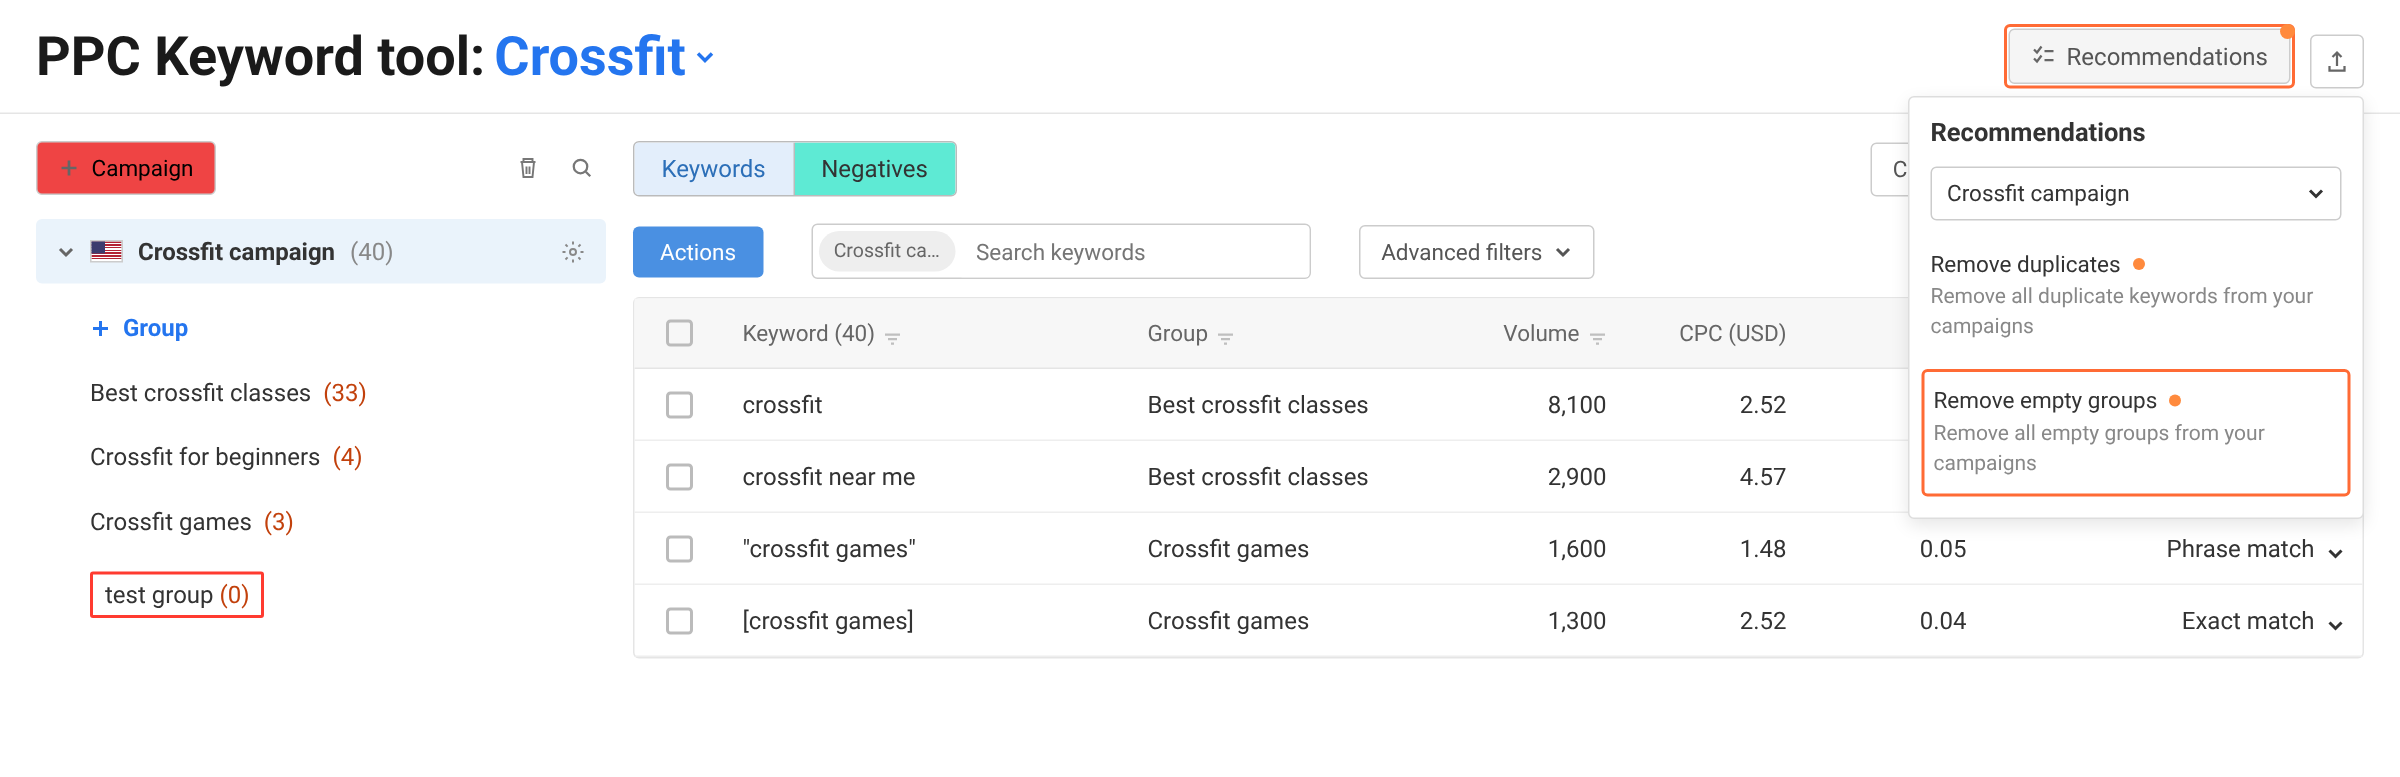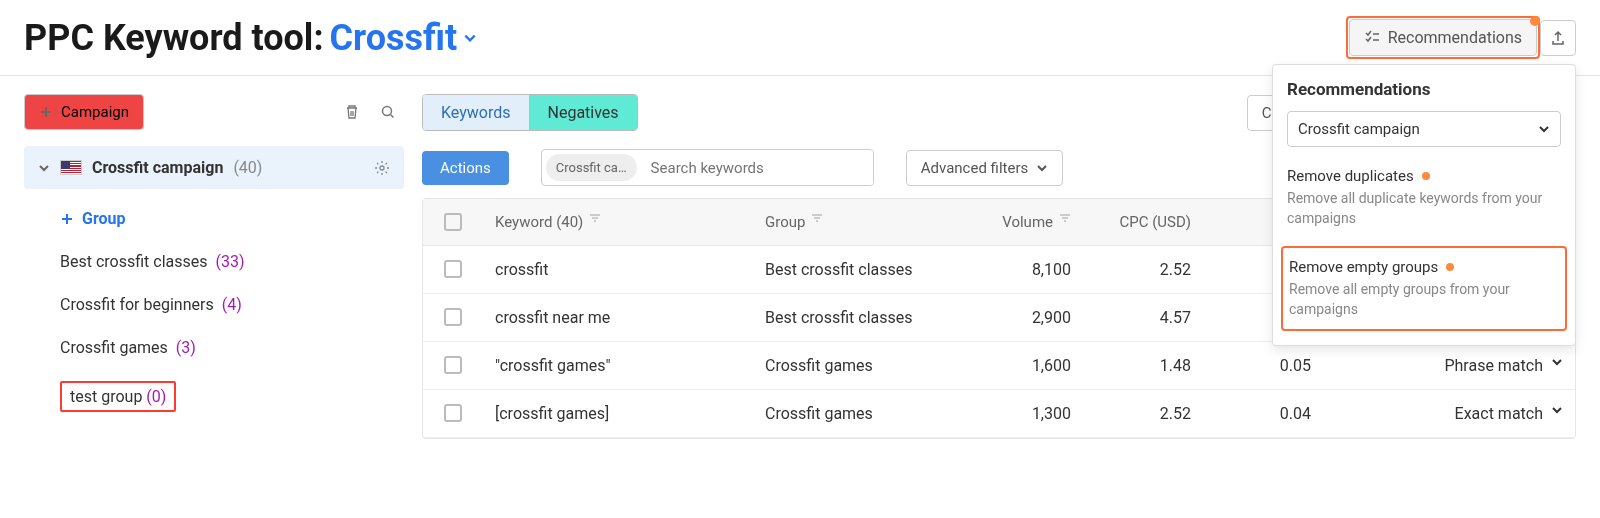--- a/index.html
+++ b/index.html
@@ -2,21 +2,21 @@
 <html><head>
 <meta charset="utf-8">
 <style>
 *{box-sizing:border-box;margin:0;padding:0;font-family:-apple-system,BlinkMacSystemFont,"Segoe UI",Roboto,sans-serif}
 body{background:#fff;width:1600px;height:518px;overflow:hidden;color:#333}
 .header{display:flex;align-items:center;justify-content:space-between;padding:16px 24px;border-bottom:1px solid #e5e5e5}
 .title-wrap{display:flex;align-items:baseline;gap:6px}
 .title{font-size:36px;font-weight:700;color:#1a1a1a}
 .project{font-size:36px;font-weight:700;color:#2475ef;cursor:pointer;display:flex;align-items:center;gap:6px}
 .chev{width:14px;height:14px;display:inline-block}
-.hdr-right{display:flex;align-items:center;position:relative}
+.hdr-right{display:flex;align-items:flex-end;gap:10px;position:relative}
 .reco-btn{display:flex;align-items:center;gap:8px;padding:8px 14px;border:1px solid #ccc;background:#f5f5f5;border-radius:4px;font-size:16px;color:#555;cursor:pointer;position:relative}
 .reco-btn-wrap{border:2px solid #ff6b35;border-radius:4px;padding:1px;position:relative}
 .orange-dot{width:10px;height:10px;background:#ff8a3d;border-radius:50%;position:absolute;top:-4px;right:-4px}
 .export-btn{width:36px;height:36px;display:flex;align-items:center;justify-content:center;border:1px solid #ccc;border-radius:4px;background:#fff;cursor:pointer}
 .popup{position:absolute;top:48px;right:0;width:304px;background:#fff;border:1px solid #ddd;border-radius:4px;box-shadow:0 4px 12px rgba(0,0,0,0.1);padding:14px;z-index:100}
 .popup h3{font-size:17px;font-weight:700;margin-bottom:12px}
 .campaign-select{width:100%;padding:8px 10px;border:1px solid #ccc;border-radius:4px;font-size:15px;display:flex;justify-content:space-between;align-items:center;cursor:pointer;margin-bottom:14px}
 .rec-item{margin-bottom:12px;padding:6px 0}
 .rec-item-title{font-size:15px;color:#333;display:flex;align-items:center;gap:8px}
 .rec-item-desc{font-size:14px;color:#888;margin-top:4px;line-height:1.4}
@@ -28,41 +28,41 @@
 .campaign-btn{display:flex;align-items:center;gap:8px;padding:8px 14px;border:1px solid #ccc;border-radius:4px;background:#ef4444;font-size:15px;cursor:pointer}
 .icon-btn{width:32px;height:32px;display:flex;align-items:center;justify-content:center;cursor:pointer;color:#777}
 .campaign-row{display:flex;align-items:center;justify-content:space-between;padding:12px 14px;background:#eaf3fb;border-radius:4px;cursor:pointer;margin-bottom:8px}
 .campaign-left{display:flex;align-items:center;gap:10px;font-size:16px;font-weight:700;color:#333}
 .flag{width:22px;height:15px;background:linear-gradient(to bottom,#b22234 0 7%,#fff 7% 14%,#b22234 14% 21%,#fff 21% 28%,#b22234 28% 35%,#fff 35% 42%,#b22234 42% 49%,#fff 49% 56%,#b22234 56% 63%,#fff 63% 70%,#b22234 70% 77%,#fff 77% 84%,#b22234 84% 91%,#fff 91% 100%);position:relative;border:1px solid #ccc}
 .flag::before{content:'';position:absolute;top:0;left:0;width:9px;height:8px;background:#3c3b6e}
 .count{color:#888;font-weight:400}
 .gear{color:#888;cursor:pointer}
 .group-add{display:flex;align-items:center;gap:8px;padding:12px 16px 12px 36px;color:#2475ef;font-size:16px;font-weight:700;cursor:pointer}
 .group-item{padding:12px 16px 12px 36px;font-size:16px;color:#333;cursor:pointer;display:flex;align-items:center;gap:8px}
-.group-item .count{color:#a21caf}
+.group-item .count{color:#c2410c}
 .highlight-red{border:2px solid #ff3b30;border-radius:2px;display:inline-block;padding:4px 8px}
 .main{flex:1;min-width:0}
 .tabs-row{display:flex;align-items:center;justify-content:space-between;margin-bottom:18px}
 .tabs{display:flex;border:1px solid #bbb;border-radius:4px;overflow:hidden}
 .tab{padding:8px 18px;font-size:16px;cursor:pointer;background:#5eead4;border-right:1px solid #bbb;color:#333}
 .tab:last-child{border-right:none}
 .tab.active{background:#e3eefb;color:#2c6fb8}
 .right-btns{display:flex;gap:10px}
 .outline-btn{padding:8px 14px;border:1px solid #ccc;border-radius:4px;background:#fff;font-size:15px;cursor:pointer;color:#555}
 .green-btn{padding:8px 14px;border:none;border-radius:4px;background:#5cb85c;color:#fff;font-size:15px;cursor:pointer}
 .controls-row{display:flex;align-items:center;gap:32px;margin-bottom:12px}
 .actions-btn{padding:8px 18px;background:#4a90e2;color:#fff;border:none;border-radius:4px;font-size:15px;cursor:pointer}
 .search-wrap{display:flex;align-items:center;border:1px solid #ccc;border-radius:4px;overflow:hidden;width:333px}
 .chip{background:#eee;padding:6px 10px;margin:4px;border-radius:14px;font-size:13px;color:#666;white-space:nowrap;overflow:hidden;text-overflow:ellipsis;max-width:100px}
 .search-input{flex:1;border:none;padding:8px 10px;font-size:15px;outline:none}
 .adv-filter{display:flex;align-items:center;gap:8px;padding:8px 14px;border:1px solid #ccc;border-radius:4px;background:#fff;font-size:15px;color:#555;cursor:pointer}
 .metrics-btn{padding:8px 14px;border:1px solid #ccc;border-radius:4px;background:#fff;font-size:15px;color:#555;cursor:pointer}
 .table{width:100%;border:1px solid #e5e5e5;border-radius:4px}
 .thead{display:flex;background:#f7f7f7;border-bottom:1px solid #e5e5e5;font-size:15px;color:#666}
-.th,.td{padding:14px 12px;display:flex;align-items:flex-start}
+.th,.td{padding:14px 12px;display:flex;align-items:flex-end}
 .col-check{width:60px;justify-content:center}
 .col-kw{width:270px}
 .col-group{width:210px}
 .col-vol{width:120px;justify-content:flex-end}
 .col-cpc{width:120px;justify-content:flex-end}
 .col-comp{width:120px;justify-content:flex-end}
 .col-match{flex:1;justify-content:flex-end;gap:8px}
 .trow{display:flex;border-bottom:1px solid #eee;font-size:16px;color:#333}
 .checkbox{width:18px;height:18px;border:2px solid #bbb;border-radius:3px;cursor:pointer}
 .sort-icon{width:12px;height:10px;margin-left:6px;opacity:.5}

